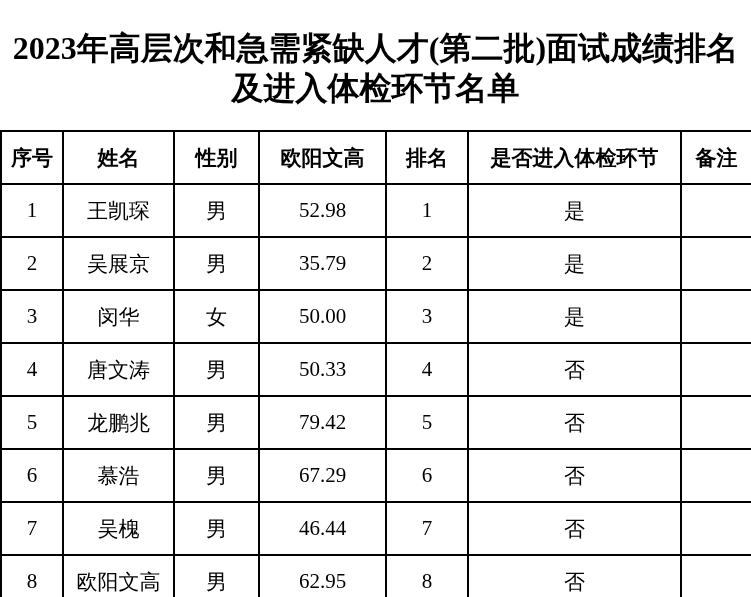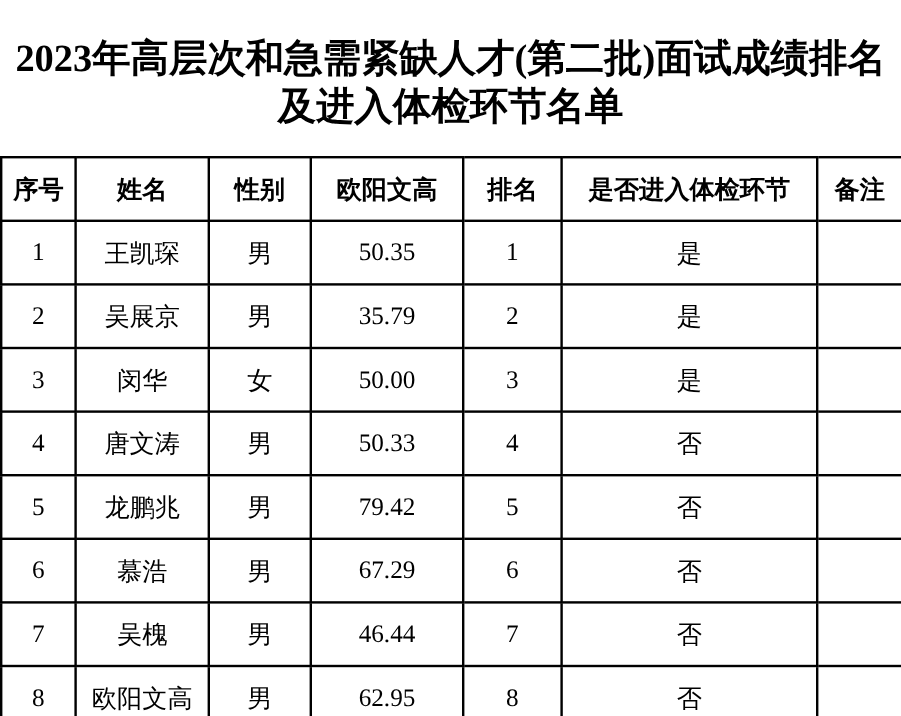--- a/index.html
+++ b/index.html
@@ -85,21 +85,21 @@
           <th>排名</th>
           <th>是否进入体检环节</th>
           <th>备注</th>
         </tr>
     </thead>
     <tbody id="table-body">
         <tr>
           <td>1</td>
           <td>王凯琛</td>
           <td>男</td>
-          <td>50.35</td>
+          <td>52.98</td>
           <td>1</td>
           <td>是</td>
           <td></td>
         </tr>
         <tr>
           <td>2</td>
           <td>吴展京</td>
           <td>男</td>
           <td>35.79</td>
           <td>2</td>

